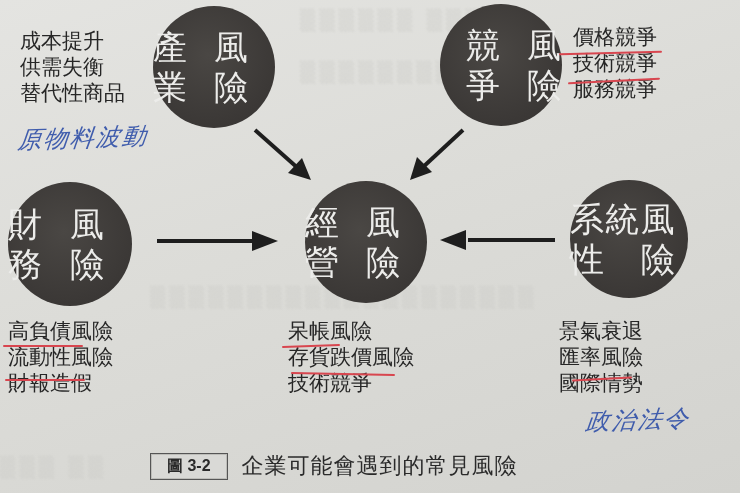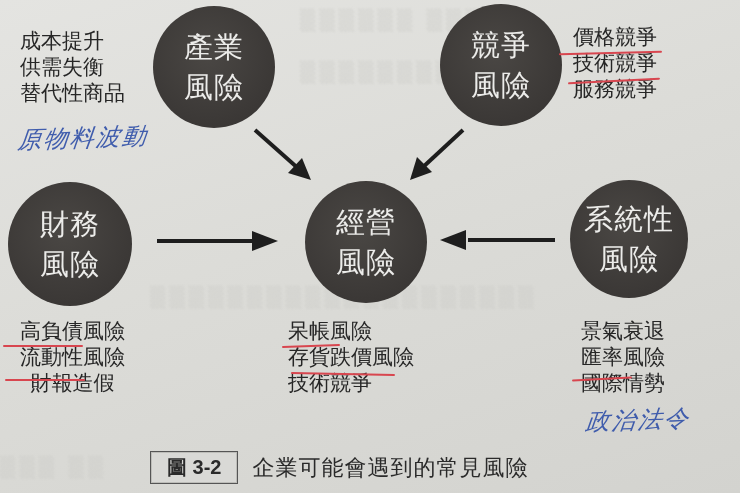--- a/index.html
+++ b/index.html
@@ -9,41 +9,41 @@
     font-family: "DejaVu Sans", sans-serif;
     color: #2a2a2a;
   }
   .bleed {
     position: absolute; color: #c9c9c5; font-size: 20px; letter-spacing: 4px;
     filter: blur(1.2px); opacity: 0.55; white-space: nowrap;
   }
   .circle {
     position: absolute; border-radius: 50%;
     background: radial-gradient(circle at 45% 40%, #4a4744 0%, #3b3836 70%, #353230 100%);
-    color: #ececea; display: flex; flex-direction: column;
+    color: #ececea; display: flex; flex-direction: row;
     align-items: center; justify-content: center;
-    font-size: 29px; line-height: 40px; letter-spacing: 1px;
+    font-size: 34px; line-height: 40px; letter-spacing: 1px;
   }
   .list { position: absolute; font-size: 21px; line-height: 26px; color: #262626; }
   .list div { position: relative; white-space: nowrap; }
   .redline {
     position: absolute; height: 2px; background: #d8464f; border-radius: 2px;
   }
   .hand {
     position: absolute; color: #2f4fa8; font-family: "DejaVu Serif", serif;
     font-style: italic; font-size: 24px; letter-spacing: 2px;
     transform: skewX(-8deg) rotate(-2deg); opacity: 0.9;
   }
   svg.arrows { position: absolute; left: 0; top: 0; }
   .caption {
     position: absolute; left: 150px; top: 451px; display: flex; align-items: center;
   }
   .fig-label {
     border: 1.5px solid #555; background: #d9d9d6; padding: 2px 16px;
-    font-family: "Liberation Sans", sans-serif; font-weight: bold; font-size: 20px;
+    font-family: "Liberation Sans", sans-serif; font-weight: bold; font-size: 16px;
     color: #2a2a2a; box-shadow: 0 0 0 1px #bdbdb9 inset;
   }
   .fig-title { margin-left: 14px; font-size: 22px; color: #2a2a2a; letter-spacing: 1px; }
 </style>
 </head>
 <body>
 
 <div class="bleed" style="left:300px; top:8px;">▒▒▒▒▒▒ ▒▒▒▒▒</div>
 <div class="bleed" style="left:300px; top:60px;">▒▒▒▒▒▒▒▒▒▒</div>
 <div class="bleed" style="left:150px; top:285px;">▒▒▒▒▒▒▒▒▒▒▒▒▒▒▒▒▒▒▒▒</div>
@@ -93,21 +93,21 @@
   <div>技術競爭</div>
   <div>服務競爭</div>
 </div>
 <div class="redline" style="left:559px; top:52px; width:103px; transform:rotate(-1.5deg);"></div>
 <div class="redline" style="left:568px; top:80px; width:92px; transform:rotate(-3deg);"></div>
 
 <div class="circle" style="left:8px; top:182px; width:124px; height:124px;">
   <span>財務</span>
   <span>風險</span>
 </div>
-<div class="list" style="left:20px; top:318px;text-align:center;">
+<div class="list" style="left:8px; top:318px;">
   <div>高負債風險</div>
   <div>流動性風險</div>
   <div>財報造假</div>
 </div>
 <div class="redline" style="left:3px; top:345px; width:80px;"></div>
 <div class="redline" style="left:5px; top:379px; width:80px;"></div>
 
 <div class="circle" style="left:305px; top:181px; width:122px; height:122px;align-items:center;">
   <span>經營</span>
   <span>風險</span>
@@ -117,21 +117,21 @@
   <div>存貨跌價風險</div>
   <div>技術競爭</div>
 </div>
 <div class="redline" style="left:282px; top:345px; width:58px; transform:rotate(-2deg);"></div>
 <div class="redline" style="left:291px; top:373px; width:104px; transform:rotate(1deg);"></div>
 
 <div class="circle" style="left:570px; top:180px; width:118px; height:118px;">
   <span>系統性</span>
   <span>風險</span>
 </div>
-<div class="list" style="left:581px; top:318px;">
+<div class="list" style="left:559px; top:318px;">
   <div>景氣衰退</div>
   <div>匯率風險</div>
   <div>國際情勢</div>
 </div>
 <div class="redline" style="left:572px; top:378px; width:60px; transform:rotate(-3deg);"></div>
 <div class="hand" style="left:586px; top:404px;">政治法令</div>
 
 <div class="caption">
   <span class="fig-label">圖 3-2</span>
   <span class="fig-title">企業可能會遇到的常見風險</span>

